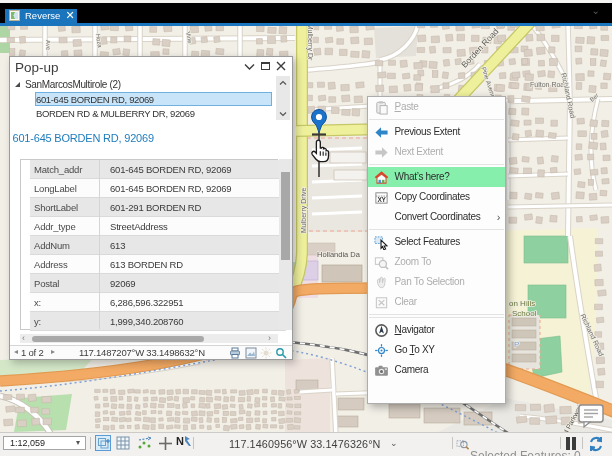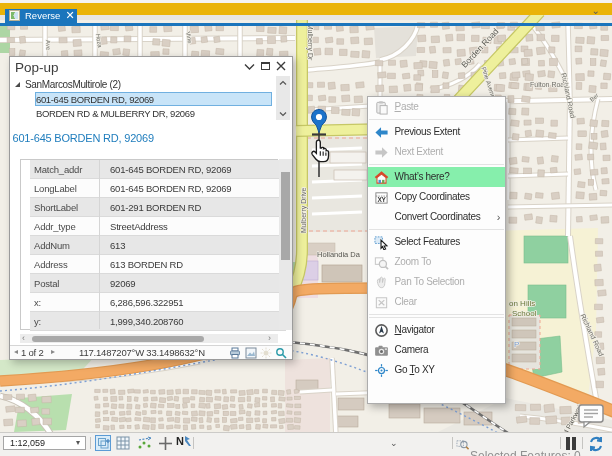--- a/index.html
+++ b/index.html
@@ -1,17 +1,17 @@
 <!DOCTYPE html>
 <html><head><meta charset="utf-8"><style>
 *{margin:0;padding:0;box-sizing:border-box}
 body{width:612px;height:456px;overflow:hidden;position:relative;font-family:"Liberation Sans",sans-serif;background:#e7e5e2}
 .abs{position:absolute}
 
-#tabbar{left:0;top:0;width:612px;height:15px;background:#eab308;border-top:3px solid #f4f3f1}
+#tabbar{left:0;top:0;width:612px;height:26px;background:#000000;border-top:3px solid #f4f3f1}
 #tabstrip{position:absolute;left:0;top:19.5px;width:612px;height:3.5px;background:#1b75bc}
 #tab{position:absolute;left:5px;top:6px;width:72px;height:13.5px;background:#1b75bc;color:#fff;font-size:9.5px;display:flex;align-items:center}
 #tabchev{position:absolute;right:12px;top:2px;color:#5a5a5a;font-size:10px}
 
 #statusbar{left:0;top:432px;width:612px;height:24px;background:#f2f1ef;border-top:1px solid #cccbc8;font-size:10px;color:#4a4a4a}
 #scalebox{position:absolute;left:3px;top:3px;width:83px;height:14px;background:#fff;border:1px solid #a5a5a5;font-size:9px;line-height:12px;padding-left:6px;color:#222}
 .sbsep{position:absolute;top:4px;width:1px;height:12px;background:#c5c4c1}
 
 #popup{left:9px;top:56px;width:284px;height:304px;background:#fff;border:1px solid #9b9b9b;box-shadow:3px 3px 8px rgba(0,0,0,0.25)}
 #pophead{position:absolute;left:5px;top:3px;font-size:13.5px;color:#3d3d3d}
@@ -831,40 +831,40 @@
     <div class="msep"></div>
     <div class="mi ">
       <svg class="ic" viewBox="0 0 16 16">
         <circle cx="8" cy="8" r="6" fill="#fdfdfd" stroke="#5a5a5a" stroke-width="1.7"></circle>
         <path d="M8,2.8 L10.6,11.2 L8,9.2 L5.4,11.2 Z" fill="#2a3a4a"></path>
       </svg>
       <span class="txt"><u>N</u>avigator</span>
     </div>
     <div class="mi ">
       <svg class="ic" viewBox="0 0 16 16">
-        <rect x="1.2" y="4.5" width="13.6" height="9" rx="1" fill="#909090"></rect>
-        <rect x="4.8" y="2.8" width="4.4" height="2.5" rx="0.8" fill="#909090"></rect>
-        <circle cx="8" cy="9" r="2.9" fill="#e8e8e8"></circle>
-        <circle cx="8" cy="9" r="1.6" fill="#6a6a6a"></circle>
-        <rect x="11.6" y="5.8" width="2.2" height="1.5" fill="#e8e8e8"></rect>
-      </svg>
-      <span class="txt">Camera</span>
-    </div>
-    <div class="mi ">
-      <svg class="ic" viewBox="0 0 16 16">
         <circle cx="8" cy="8" r="3.2" fill="none" stroke="#2e86c9" stroke-width="1.3"></circle>
         <circle cx="8" cy="8" r="1.1" fill="#2e86c9"></circle>
         <g stroke="#2e86c9" stroke-width="1.3">
           <line x1="8" y1="1.2" x2="8" y2="3.8"></line>
           <line x1="8" y1="12.2" x2="8" y2="14.8"></line>
           <line x1="1.2" y1="8" x2="3.8" y2="8"></line>
           <line x1="12.2" y1="8" x2="14.8" y2="8"></line>
         </g>
       </svg>
       <span class="txt">Go <u>T</u>o XY</span>
+    </div>
+    <div class="mi ">
+      <svg class="ic" viewBox="0 0 16 16">
+        <rect x="1.2" y="4.5" width="13.6" height="9" rx="1" fill="#909090"></rect>
+        <rect x="4.8" y="2.8" width="4.4" height="2.5" rx="0.8" fill="#909090"></rect>
+        <circle cx="8" cy="9" r="2.9" fill="#e8e8e8"></circle>
+        <circle cx="8" cy="9" r="1.6" fill="#6a6a6a"></circle>
+        <rect x="11.6" y="5.8" width="2.2" height="1.5" fill="#e8e8e8"></rect>
+      </svg>
+      <span class="txt">Camera</span>
     </div>
   </div>
 <div id="tabbar" class="abs">
  <div id="tab">
   <svg style="margin-left:4px" width="11" height="11" viewBox="0 0 11 11">
         <rect x="0.5" y="0.5" width="10" height="10" fill="#faf8ef" stroke="#b9b295" stroke-width="1"></rect>
         <path d="M2,2 L6.2,2 L4.6,5.5 L6.2,9 L2,9 Z" fill="#7cb96a"></path>
         <path d="M6.2,2 L9,2 L9,9 L6.2,9 L4.6,5.5 Z" fill="#cfe3f2"></path>
       </svg>
   <span style="margin-left:5px">Reverse</span>
@@ -905,20 +905,21 @@
  <div style="position:absolute;left:158px;top:3px">
    <svg width="15" height="15" viewBox="0 0 15 15">
         <line x1="7.5" y1="1" x2="7.5" y2="14" stroke="#6a6a6a" stroke-width="1.6"></line>
         <line x1="1" y1="7.5" x2="14" y2="7.5" stroke="#6a6a6a" stroke-width="1.6"></line>
       </svg>
  </div>
  <div style="position:absolute;left:176px;top:2px;font-size:11px;color:#222;font-weight:bold">N<svg width="8" height="12" viewBox="0 0 8 12" style="vertical-align:-2px">
         <path d="M1,1 L6,4 L3,5 L7,11 L5,11 L1,6 Z" fill="#4a88c0"></path>
       </svg></div>
  <div class="sbsep" style="left:193px"></div>
+ <div style="position:absolute;left:229px;top:4.5px;color:#3f3f3f;font-size:10.8px;letter-spacing:0.1px">117.1460956°W 33.1476326°N</div>
  <div style="position:absolute;left:390px;top:5px;color:#555;font-size:9px">⌄</div>
  <div class="sbsep" style="left:452px"></div>
  <svg style="position:absolute;left:456px;top:5px" width="13" height="13" viewBox="0 0 14 14">
       <rect x="1" y="3" width="7" height="6" fill="none" stroke="#9aa8b5" stroke-width="1" stroke-dasharray="1.6,1.2"></rect>
       <circle cx="8.5" cy="7" r="3.4" fill="none" stroke="#8a98a5" stroke-width="1.2"></circle>
       <line x1="11" y1="9.5" x2="13.5" y2="12" stroke="#b5803f" stroke-width="1.6"></line>
     </svg>
  <div style="position:absolute;left:470px;top:16px;color:#8f8f8f;font-size:12px">Selected Features: 0</div>
  <div class="sbsep" style="left:560px"></div>
  <div style="position:absolute;left:566px;top:4px;width:4px;height:13px;background:#3c3c3c"></div>

